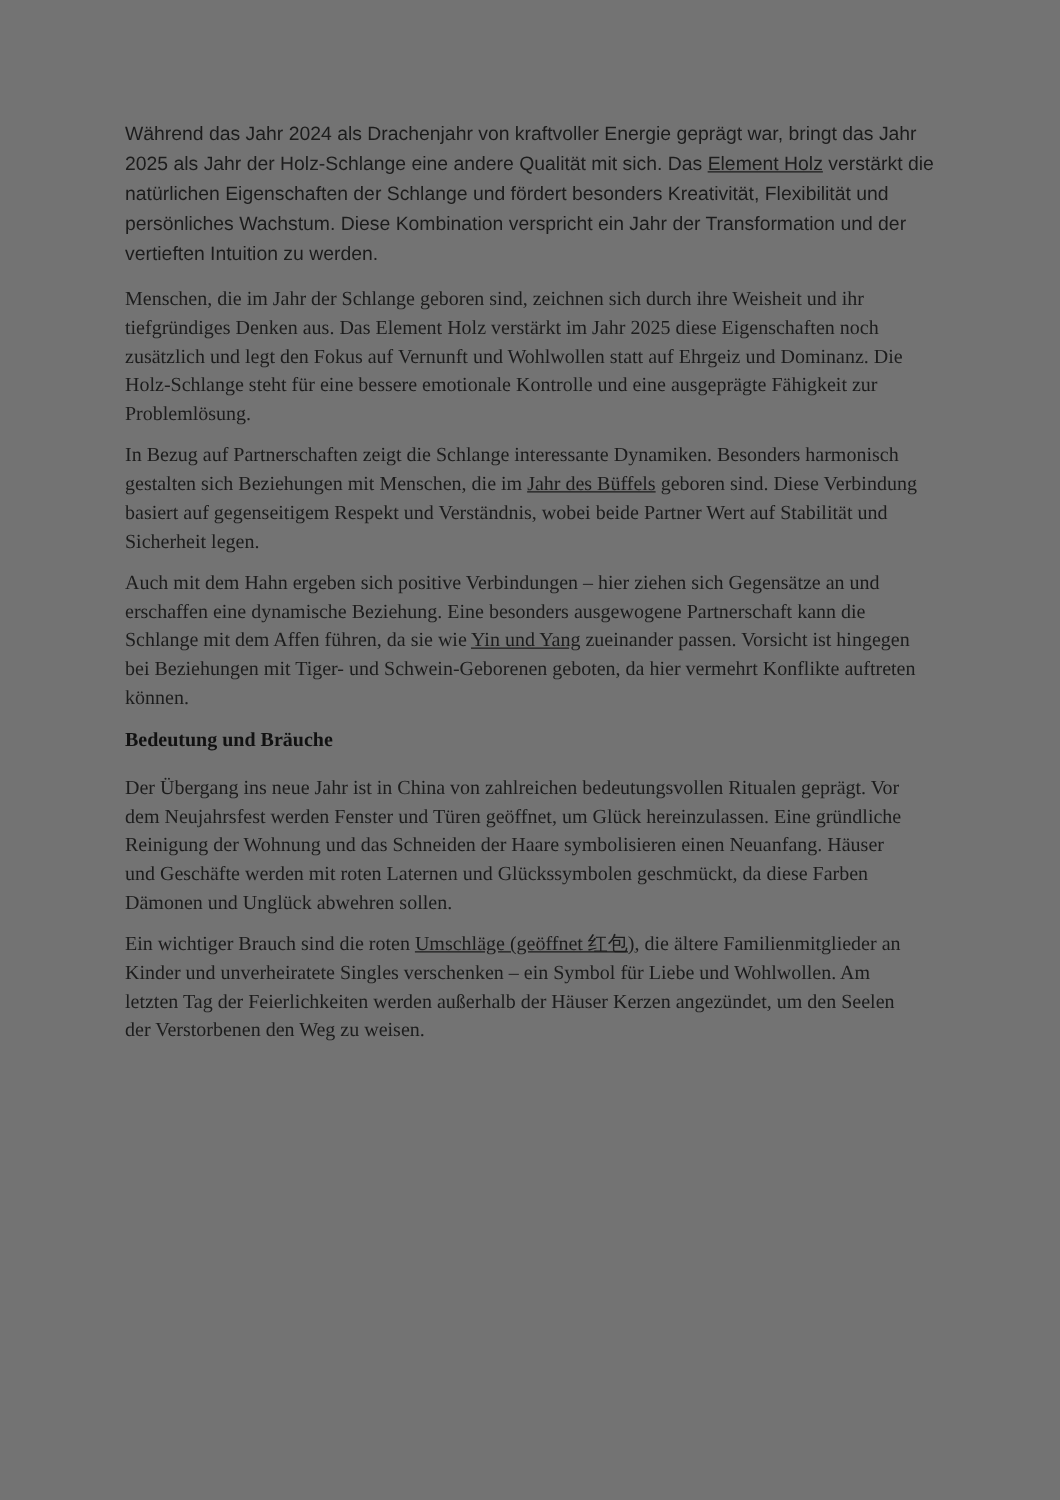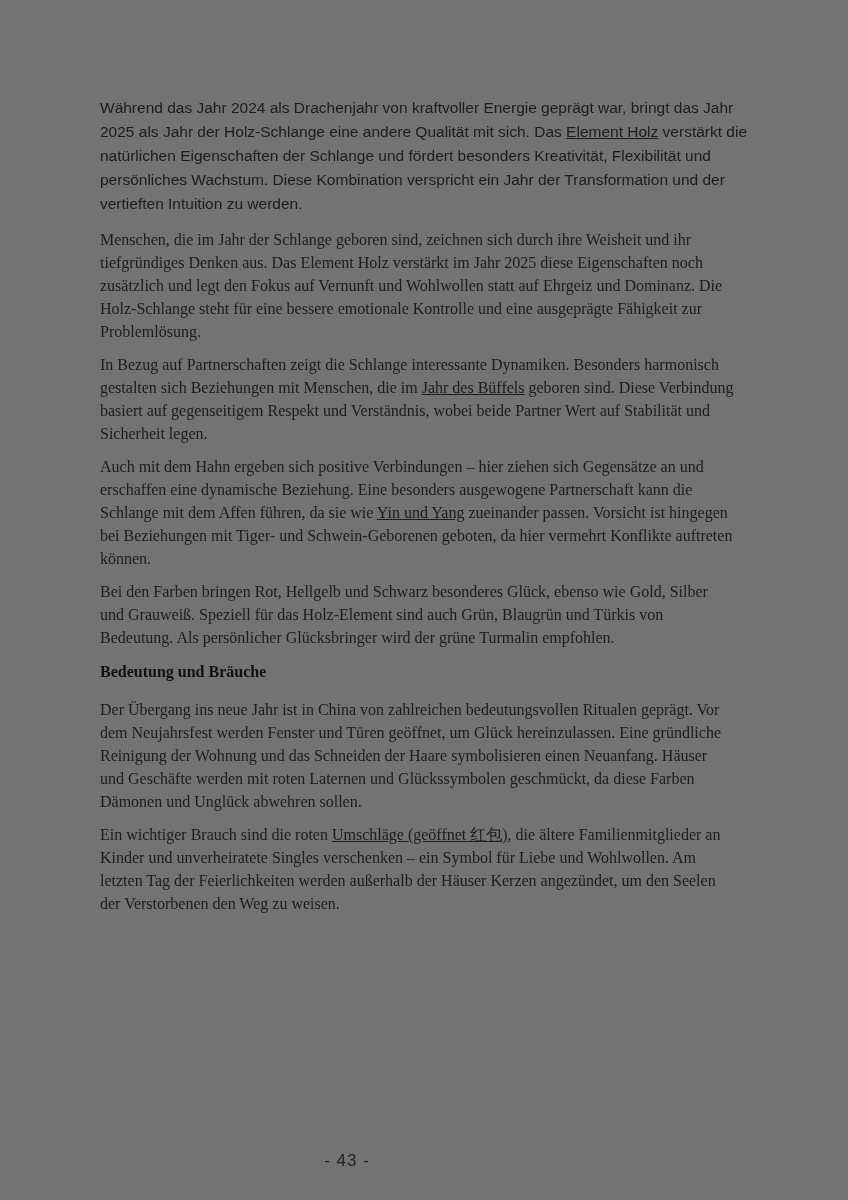--- a/index.html
+++ b/index.html
@@ -77,24 +77,22 @@
 
     <p class="serif">Menschen, die im Jahr der Schlange geboren sind, zeichnen sich durch ihre Weisheit und ihr tiefgründiges Denken aus. Das Element Holz verstärkt im Jahr 2025 diese Eigenschaften noch zusätzlich und legt den Fokus auf Vernunft und Wohlwollen statt auf Ehrgeiz und Dominanz. Die Holz-Schlange steht für eine bessere emotionale Kontrolle und eine ausgeprägte Fähigkeit zur Problemlösung.</p>
 
 
     <p class="serif"><span>In Bezug auf Partnerschaften zeigt die Schlange interessante Dynamiken. Besonders harmonisch gestalten sich Beziehungen mit Menschen, die im </span><span class="u">Jahr des Büffels</span><span> geboren sind. Diese Verbindung basiert auf gegenseitigem Respekt und Verständnis, wobei beide Partner Wert auf Stabilität und Sicherheit legen.</span></p>
 
     <p class="serif"><span>Auch mit dem Hahn ergeben sich positive Verbindungen – hier ziehen sich Gegensätze an und erschaffen eine dynamische Beziehung. Eine besonders ausgewogene Partnerschaft kann die Schlange mit dem Affen führen, da sie wie </span><span class="u">Yin und Yang</span><span> zueinander passen. Vorsicht ist hingegen bei Beziehungen mit Tiger- und Schwein-Geborenen geboten, da hier vermehrt Konflikte auftreten können.</span></p>
 
 
 
-    <p class="serif">Bei den Farben bringen Rot, Hellgelb und Schwarz besonderes Glück, ebenso wie Gold, Silber und Grauweiß. Speziell für das Holz-Element sind auch Grün, Blaugrün und Türkis von Bedeutung. Als persönlicher Glücksbringer wird der grüne Turmalin empfohlen.</p>
 
     <h3 class="subheading">Bedeutung und Bräuche</h3>
 
     <p class="serif">Der Übergang ins neue Jahr ist in China von zahlreichen bedeutungsvollen Ritualen geprägt. Vor dem Neujahrsfest werden Fenster und Türen geöffnet, um Glück hereinzulassen. Eine gründliche Reinigung der Wohnung und das Schneiden der Haare symbolisieren einen Neuanfang. Häuser und Geschäfte werden mit roten Laternen und Glückssymbolen geschmückt, da diese Farben Dämonen und Unglück abwehren sollen.</p>
 
     <p class="serif"><span>Ein wichtiger Brauch sind die roten </span><span class="u">Umschläge (geöffnet 红包)</span><span>, die ältere Familienmitglieder an Kinder und unverheiratete Singles verschenken – ein Symbol für Liebe und Wohlwollen. Am letzten Tag der Feierlichkeiten werden außerhalb der Häuser Kerzen angezündet, um den Seelen der Verstorbenen den Weg zu weisen.</span></p>
 
   </div>
 
-  <div class="footer">- 43 -</div>
 </div>
 
 </body></html>

